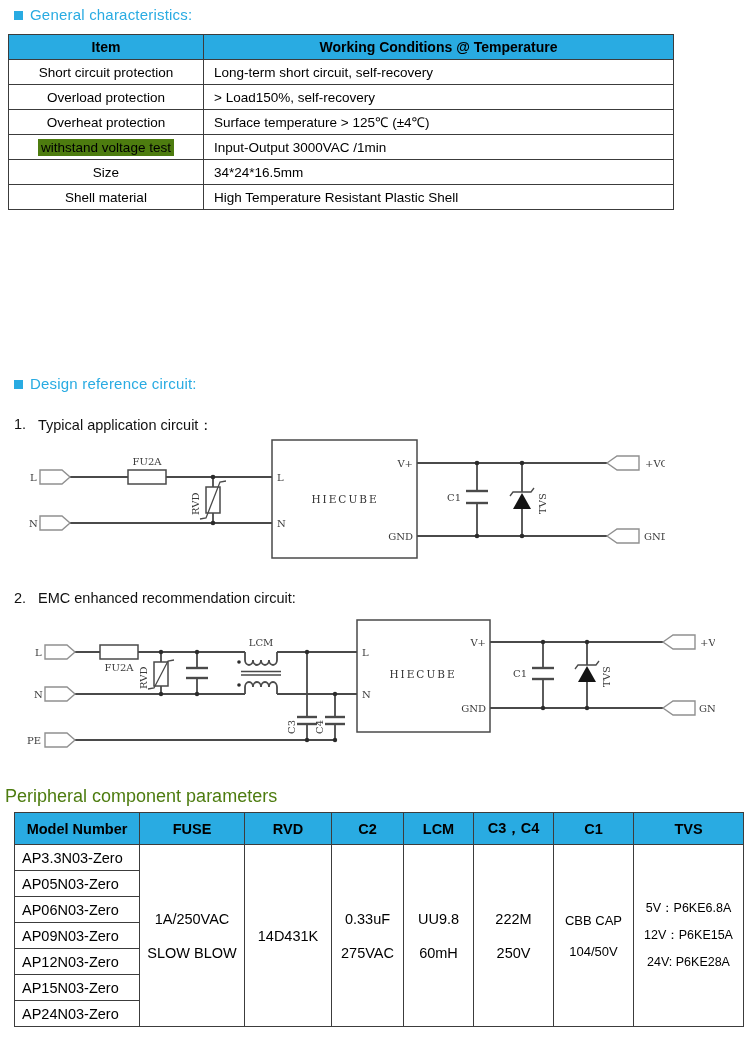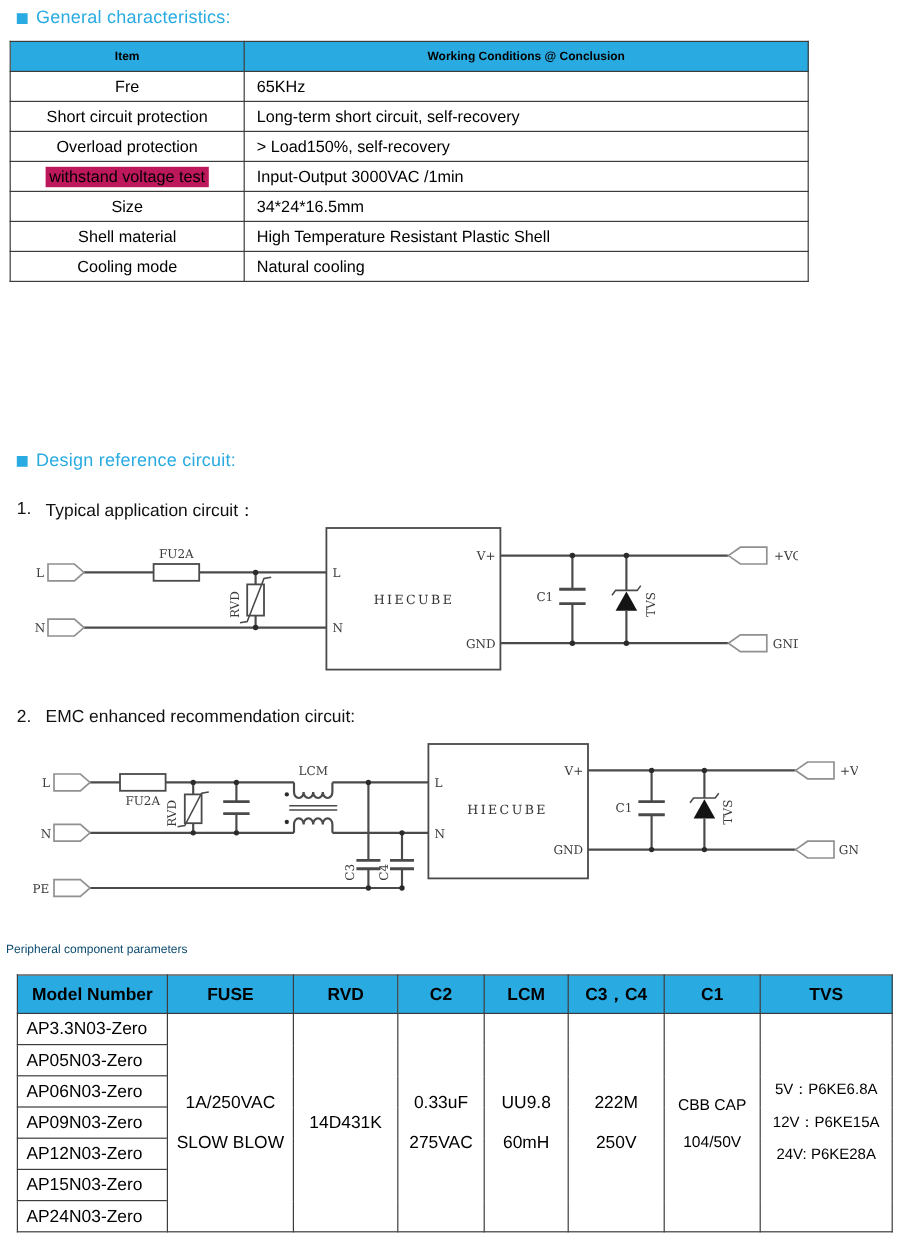--- a/index.html
+++ b/index.html
@@ -4,29 +4,29 @@
 <style>
   html,body{margin:0;padding:0;background:#fff;}
   .page{position:relative;width:750px;height:1048px;background:#fff;overflow:hidden;
         font-family:"Liberation Sans",sans-serif;color:#000;}
   
   .sec-title{position:absolute;left:14px;display:flex;align-items:flex-start;}
   .bullet{width:9px;height:9px;background:#29abe2;margin-top:5px;flex:0 0 auto;}
   .sec-title-text{margin-left:7px;font-size:15px;color:#29abe2;letter-spacing:0.2px;}
   .sub-heading{position:absolute;left:14px;font-size:14.5px;color:#111;display:flex;}
   .sub-num{width:24px;flex:0 0 auto;}
-  .plain-heading{position:absolute;left:5px;font-size:10px;color:#0c4a6e;}
+  .plain-heading{position:absolute;left:5px;font-size:18px;color:#4d7c0f;}
   
   table{border-collapse:collapse;}
   .t1{position:absolute;left:8px;top:34px;width:665px;table-layout:fixed;font-size:13.5px;}
   .t1 td,.t1 th{border:1px solid #3c3c3c;height:24px;padding:0;vertical-align:middle;}
-  .t1 th{background:#29abe2;font-weight:700;font-size:10px;color:#000;}
+  .t1 th{background:#29abe2;font-weight:700;font-size:14px;color:#000;}
   .t1 .item{text-align:center;}
   .t1 .val{text-align:left;padding-left:10px;}
-  .hl{background:#be185d;padding:1px 3px;}
+  .hl{background:#4d7c0f;padding:1px 3px;}
   
   .t2{position:absolute;left:14px;top:812px;width:729px;table-layout:fixed;font-size:14.5px;}
   .t2 td,.t2 th{border:1px solid #3c3c3c;padding:0;vertical-align:middle;}
   .t2 th{background:#29abe2;font-weight:700;height:31px;color:#000000;text-align:center;}
   .t2 .model{height:25px;text-align:left;padding-left:7px;}
   .t2 .merged{text-align:center;}
   .t2 .merged span{display:block;line-height:34px;}
   .t2 .cell-c1{font-size:13px;}
   .t2 .cell-c1 span{line-height:31px;}
   .t2 .cell-tvs{font-size:12.5px;}
@@ -54,49 +54,45 @@
   </div>
 
   <table class="t1">
     <colgroup>
         <col style="width:195px">
         <col style="width:470px">
       </colgroup>
     <tbody>
         <tr>
       <th>Item</th>
-      <th>Working Conditions @ Conclusion</th>
+      <th>Working Conditions @ Temperature</th>
     </tr>
-    <tr>
-          <td class="item">Fre</td>
-          <td class="val">65KHz</td>
-        </tr>
     <tr>
           <td class="item">Short circuit protection</td>
           <td class="val">Long-term short circuit, self-recovery</td>
         </tr>
     <tr>
           <td class="item">Overload protection</td>
           <td class="val">&gt; Load150%, self-recovery</td>
         </tr>
     <tr>
+          <td class="item">Overheat protection</td>
+          <td class="val">Surface temperature &gt; 125℃  (±4℃)</td>
+        </tr>
+    <tr>
           <td class="item"><span class="hl">withstand voltage test</span></td>
           <td class="val">Input-Output 3000VAC /1min</td>
         </tr>
     <tr>
           <td class="item">Size</td>
           <td class="val">34*24*16.5mm</td>
         </tr>
     <tr>
           <td class="item">Shell material</td>
           <td class="val">High Temperature Resistant Plastic Shell</td>
-        </tr>
-    <tr>
-          <td class="item">Cooling mode</td>
-          <td class="val">Natural cooling</td>
         </tr>
   </tbody>
     </table>
 
   <div class="sec-title" style="top:375px;">
     <span class="bullet"></span>
     <span class="sec-title-text">Design reference circuit:</span>
   </div>
 
   <div class="sub-heading" style="top:416px;">

